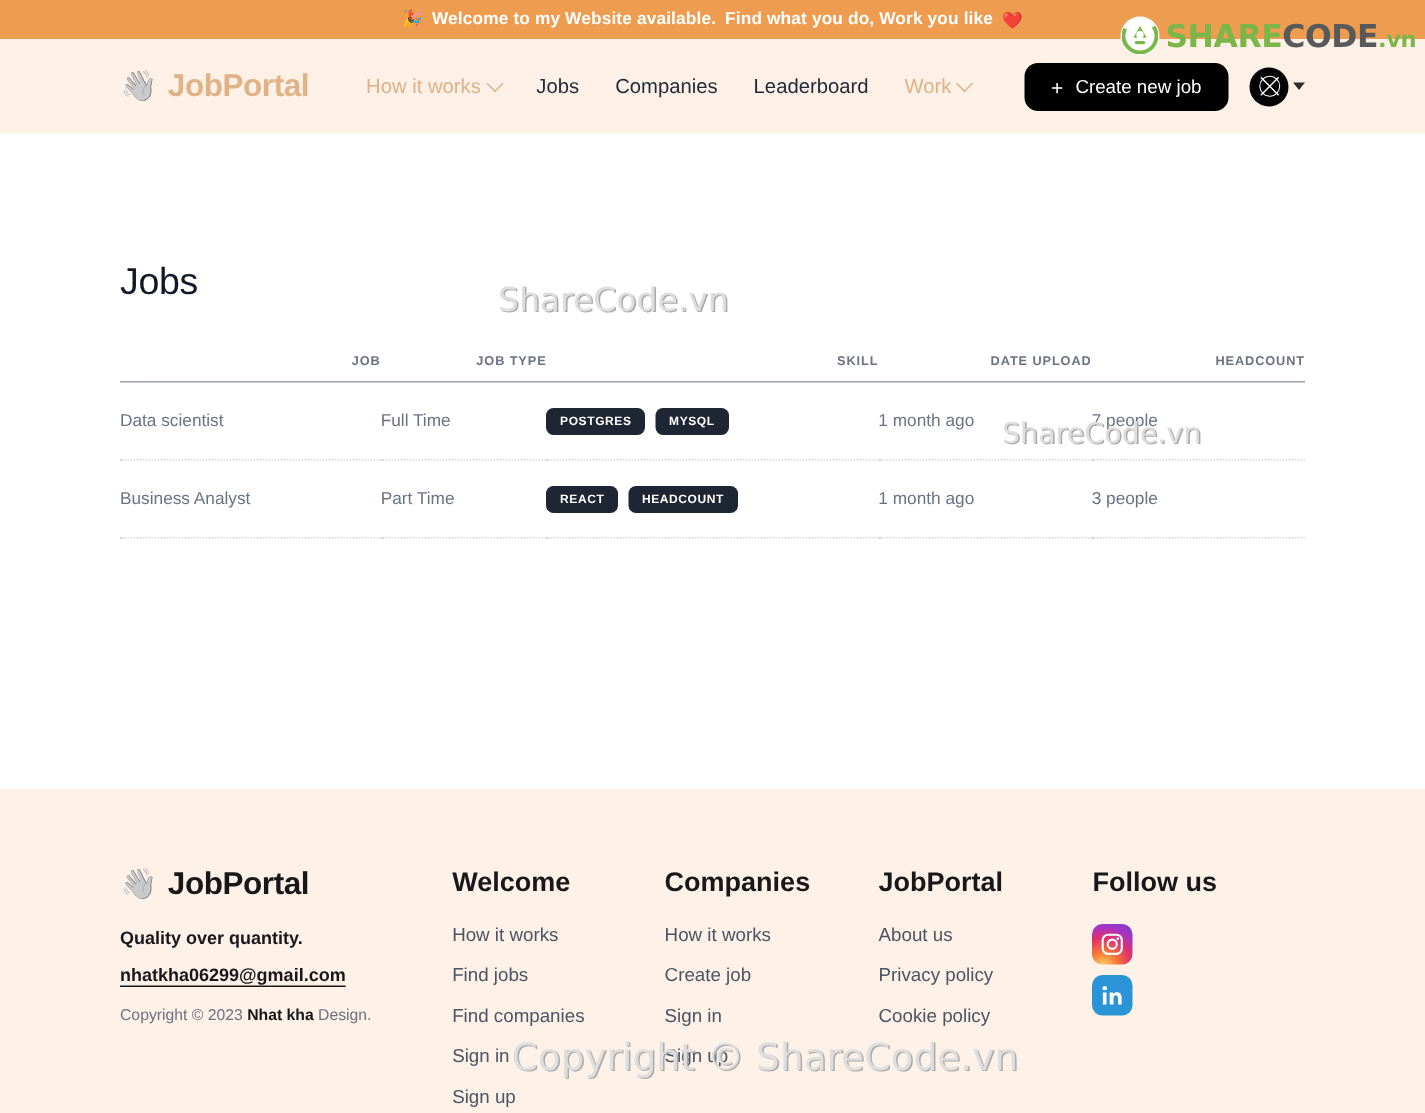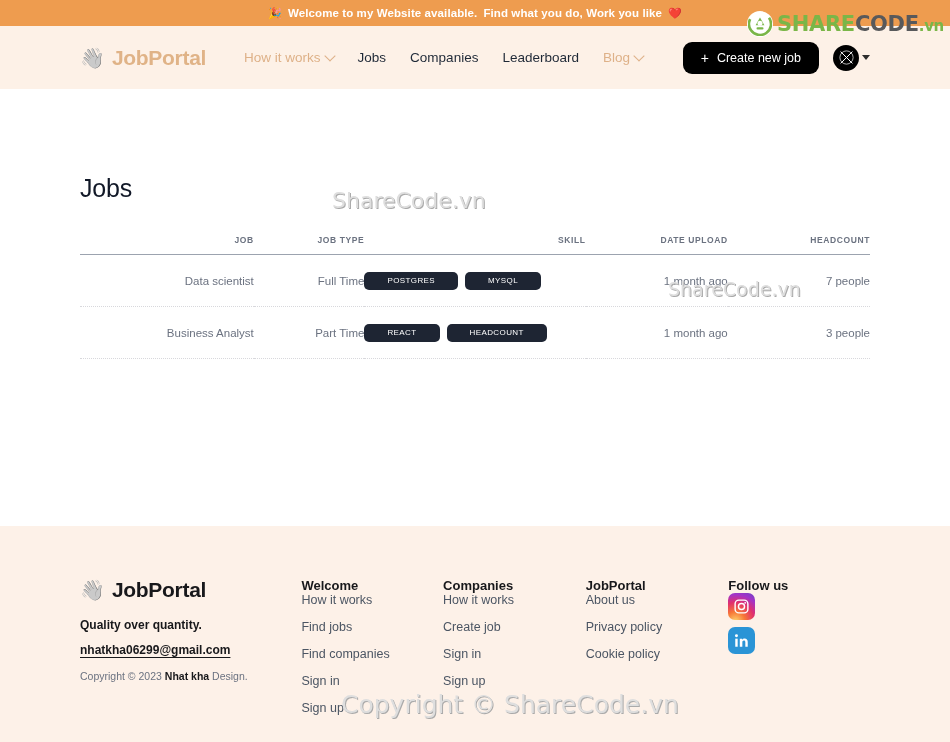--- a/index.html
+++ b/index.html
@@ -224,36 +224,35 @@
     letter-spacing: .6px;
     padding: 0 0 9px 0;
     border-bottom: 1px solid #9ca3af;
   }
   table.jobs tbody td {
     font-size: 11.5px;
     color: #6b7280;
     padding: 17px 0 16px 0;
     border-bottom: 1px dotted #d8d8dc;
     vertical-align: middle;
-    text-align: right;
   }
   .col-job      { width: 22%; }
   .col-type     { width: 14%; }
   .col-skill    { width: 28%; }
   .col-date     { width: 18%; }
   .col-head     { width: 18%; }
   .skills { display: flex; gap: 7px; flex-wrap: wrap; }
   .badge {
     background: #1e2533;
     color: #ffffff;
     font-size: 8px;
-    font-weight: 400;
+    font-weight: 700;
     letter-spacing: .4px;
     border-radius: 5px;
-    padding: 5px 23px;
+    padding: 5px 9px;
     line-height: 1;
     white-space: nowrap;
   }
 
   
   footer.site-footer {
     background: #fdf1e8;
     height: 216px;
     padding: 52px 80px 0 80px;
     display: flex;
@@ -282,23 +281,24 @@
   }
   .f-copy {
     margin-top: 12px;
     font-size: 10.5px;
     color: #6b7280;
   }
   .f-copy b { color: #18181b; font-weight: 700; }
   .f-col { width: 142px; }
   .f-col.wide { width: 143px; }
   .f-col h4 {
-    font-size: 13px;
+    font-size: 18px;
     font-weight: 700;
     color: #18181b;
+    margin-bottom: 17px;
   }
   .f-col a {
     display: block;
     font-size: 12.5px;
     color: #4b5563;
     margin-bottom: 13px;
     text-decoration: none;
     cursor: pointer;
   }
   .socials { display: flex; flex-direction: column; gap: 7px; }
@@ -370,21 +370,21 @@
     <div class="nav-item">
       <span>Jobs</span>
     </div>
     <div class="nav-item">
       <span>Companies</span>
     </div>
     <div class="nav-item">
       <span>Leaderboard</span>
     </div>
     <div class="nav-item muted">
-      <span>Blog</span>
+      <span>Work</span>
       <i class="chev"></i>
     </div>
   </nav>
 
   <div class="header-right">
     <button class="btn-create">
       <span class="plus">+</span>
       <span>Create new job</span>
     </button>
     <div class="avatar-wrap">

